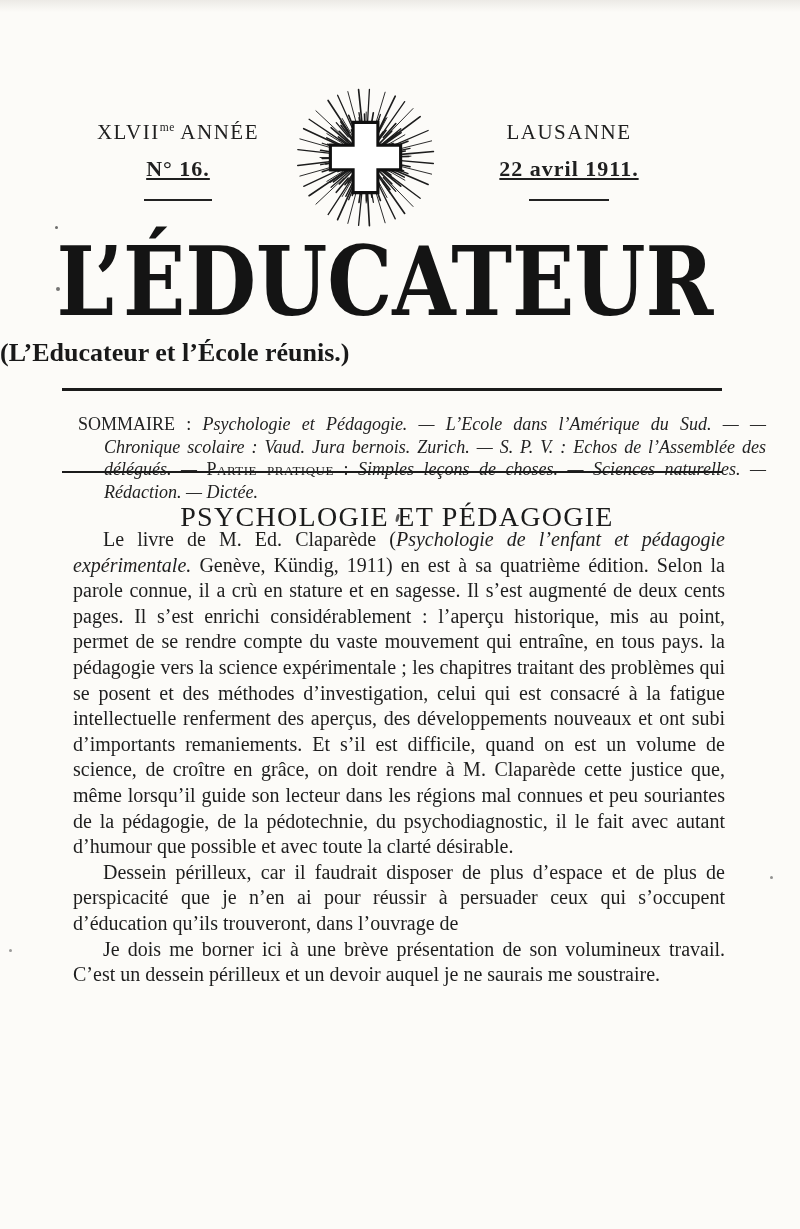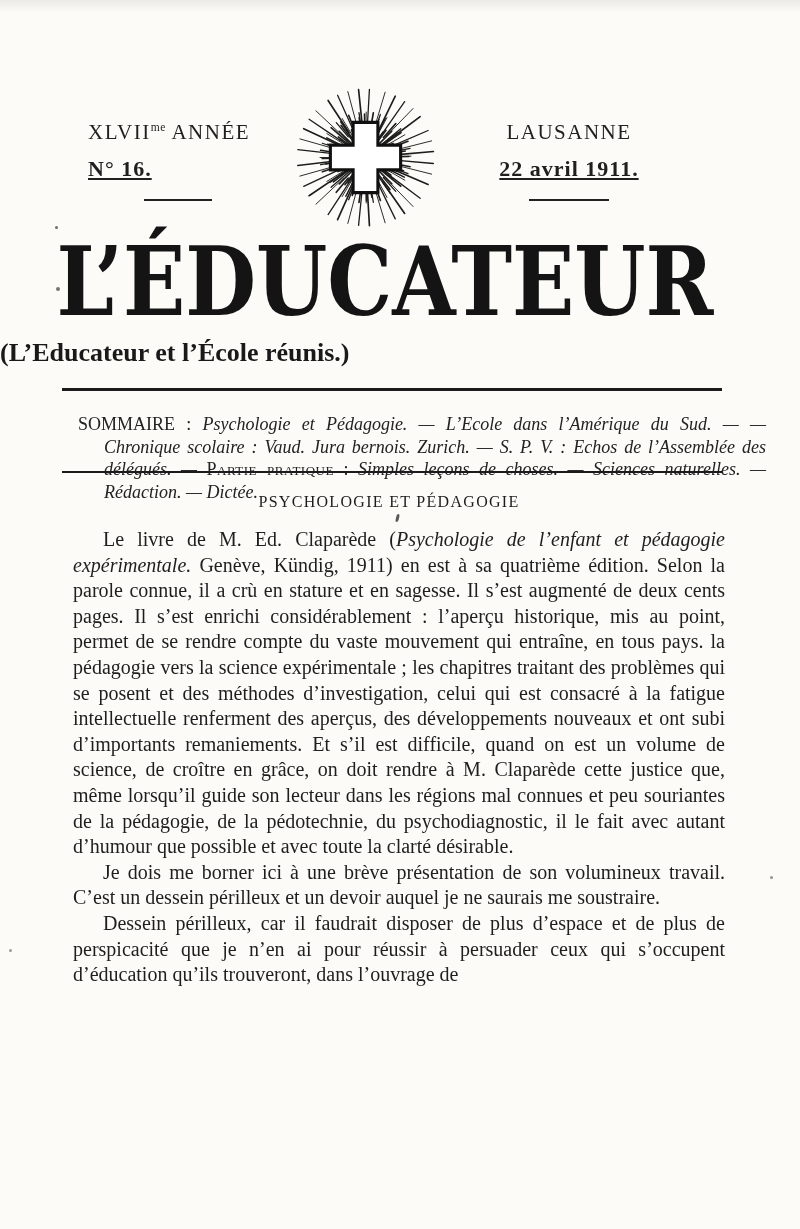--- a/index.html
+++ b/index.html
@@ -2,21 +2,21 @@
 <html lang="fr"><head>
 <meta charset="utf-8">
 <style>
   html,body{margin:0;padding:0;background:#e9e9e9;}
   .page{position:relative;width:800px;height:1229px;margin:0 auto;background:#fcfbf8;
         font-family:"Liberation Serif",serif;color:#1f1f1f;overflow:hidden;}
   .page::before{content:"";position:absolute;top:0;left:0;right:0;height:12px;
         background:linear-gradient(#e9e7e2,rgba(252,251,248,0));opacity:.85;pointer-events:none;}
 
   
-  .mh-left{position:absolute;left:88px;top:120px;width:180px;text-align:left;}
+  .mh-left{position:absolute;left:88px;top:120px;width:180px;text-align:center;}
   .mh-right{position:absolute;left:479px;top:120px;width:180px;text-align:center;}
   .annee,.city{font-size:21px;letter-spacing:1.5px;white-space:nowrap;}
   .annee .sup{font-size:0.55em;vertical-align:super;letter-spacing:.5px;}
   .numero,.date{font-size:22px;font-weight:bold;margin-top:11px;letter-spacing:1px;white-space:nowrap;text-decoration:underline;}
   .mh-rule{width:68px;border-top:2px solid #222;margin:17px auto 0;}
   .mh-right .mh-rule{width:80px;}
   .emblem{position:absolute;left:288px;top:80px;width:155px;height:155px;}
   .emblem svg{width:100%;height:100%;}
 
   .title{position:absolute;top:234px;left:0;width:770px;margin:0;text-align:center;
@@ -28,22 +28,22 @@
   .rule{position:absolute;left:62px;width:660px;border:none;border-top:3px solid #1b1b1b;margin:0;}
   .rule-top{top:388px;}
   .rule-bottom{top:471px;border-top-width:2px;}
 
   .sommaire{position:absolute;top:397px;left:62px;width:662px;margin:16px;
          font-size:18px;line-height:22.5px;text-align:justify;
          padding-left:26px;text-indent:-26px;color:#222;}
   .sommaire .it{font-style:italic;}
   .sommaire .sc{font-variant:small-caps;letter-spacing:.5px;}
 
-  .heading{position:absolute;top:489px;left:0;width:770px;margin:4px;text-align:center;
-         font-size:16px;font-weight:normal;letter-spacing:1.3px;color:#1c1c1c;}
+  .heading{position:absolute;top:489px;left:0;width:770px;margin:12px;text-align:center;
+         font-size:28px;font-weight:normal;letter-spacing:1.3px;color:#1c1c1c;}
 
   .body{position:absolute;top:527px;left:73px;width:652px;
          font-size:20px;line-height:25.6px;text-align:justify;color:#1e1e1e;}
   .body p{margin:0;text-indent:30px;}
   .body .it{font-style:italic;}
 
   .speck{position:absolute;background:#3c3c3c;border-radius:50%;}
   #sp1{left:55px;top:226px;width:3px;height:3px;opacity:.75;}
   #sp2{left:56px;top:287px;width:4px;height:4px;opacity:.7;}
   #sp3{left:396px;top:514px;width:3px;height:8px;border-radius:40%;transform:rotate(14deg);opacity:.85;}
@@ -213,22 +213,22 @@
   <div class="subtitle">(L’Educateur et l’École réunis.)</div>
 
   <hr class="rule rule-top">
   <p class="sommaire"><span>SOMMAIRE : </span><span class="it">Psychologie et Pédagogie. — L’Ecole dans l’Amérique du Sud. — — Chronique scolaire : Vaud. Jura bernois. Zurich. — S. P. V. : Echos de l’Assemblée des délégués. — </span><span class="sc">Partie pratique</span><span> : </span><span class="it">Simples leçons de choses. — Sciences naturelles. — Rédaction. — Dictée.</span></p>
   <hr class="rule rule-bottom">
 
   <h2 class="heading">PSYCHOLOGIE ET PÉDAGOGIE</h2>
 
   <div class="body">
     <p><span>Le livre de M. Ed. Claparède (</span><span class="it">Psychologie de l’enfant et pédagogie expérimentale.</span><span> Genève, Kündig, 1911) en est à sa quatrième édition. Selon la parole connue, il a crù en stature et en sagesse. Il s’est augmenté de deux cents pages. Il s’est enrichi considérablement : l’aperçu historique, mis au point, permet de se rendre compte du vaste mouvement qui entraîne, en tous pays. la pédagogie vers la science expérimentale ; les chapitres traitant des problèmes qui se posent et des méthodes d’investigation, celui qui est consacré à la fatigue intellectuelle renferment des aperçus, des développements nouveaux et ont subi d’importants remaniements. Et s’il est difficile, quand on est un volume de science, de croître en grâce, on doit rendre à M. Claparède cette justice que, même lorsqu’il guide son lecteur dans les régions mal connues et peu souriantes de la pédagogie, de la pédotechnie, du psychodiagnostic, il le fait avec autant d’humour que possible et avec toute la clarté désirable.</span></p>
+    <p><span>Dessein périlleux, car il faudrait disposer de plus d’espace et de plus de perspicacité que je n’en ai pour réussir à persuader ceux qui s’occupent d’éducation qu’ils trouveront, dans l’ouvrage de</span></p>
     <p><span>Je dois me borner ici à une brève présentation de son volumineux travail. C’est un dessein périlleux et un devoir auquel je ne saurais me soustraire.</span></p>
-    <p><span>Dessein périlleux, car il faudrait disposer de plus d’espace et de plus de perspicacité que je n’en ai pour réussir à persuader ceux qui s’occupent d’éducation qu’ils trouveront, dans l’ouvrage de</span></p>
   </div>
 
   <div class="speck" id="sp1"></div>
   <div class="speck" id="sp2"></div>
   <div class="speck" id="sp3"></div>
   <div class="speck" id="sp4"></div>
   <div class="speck" id="sp5"></div>
 </div>
 
 </body></html>

